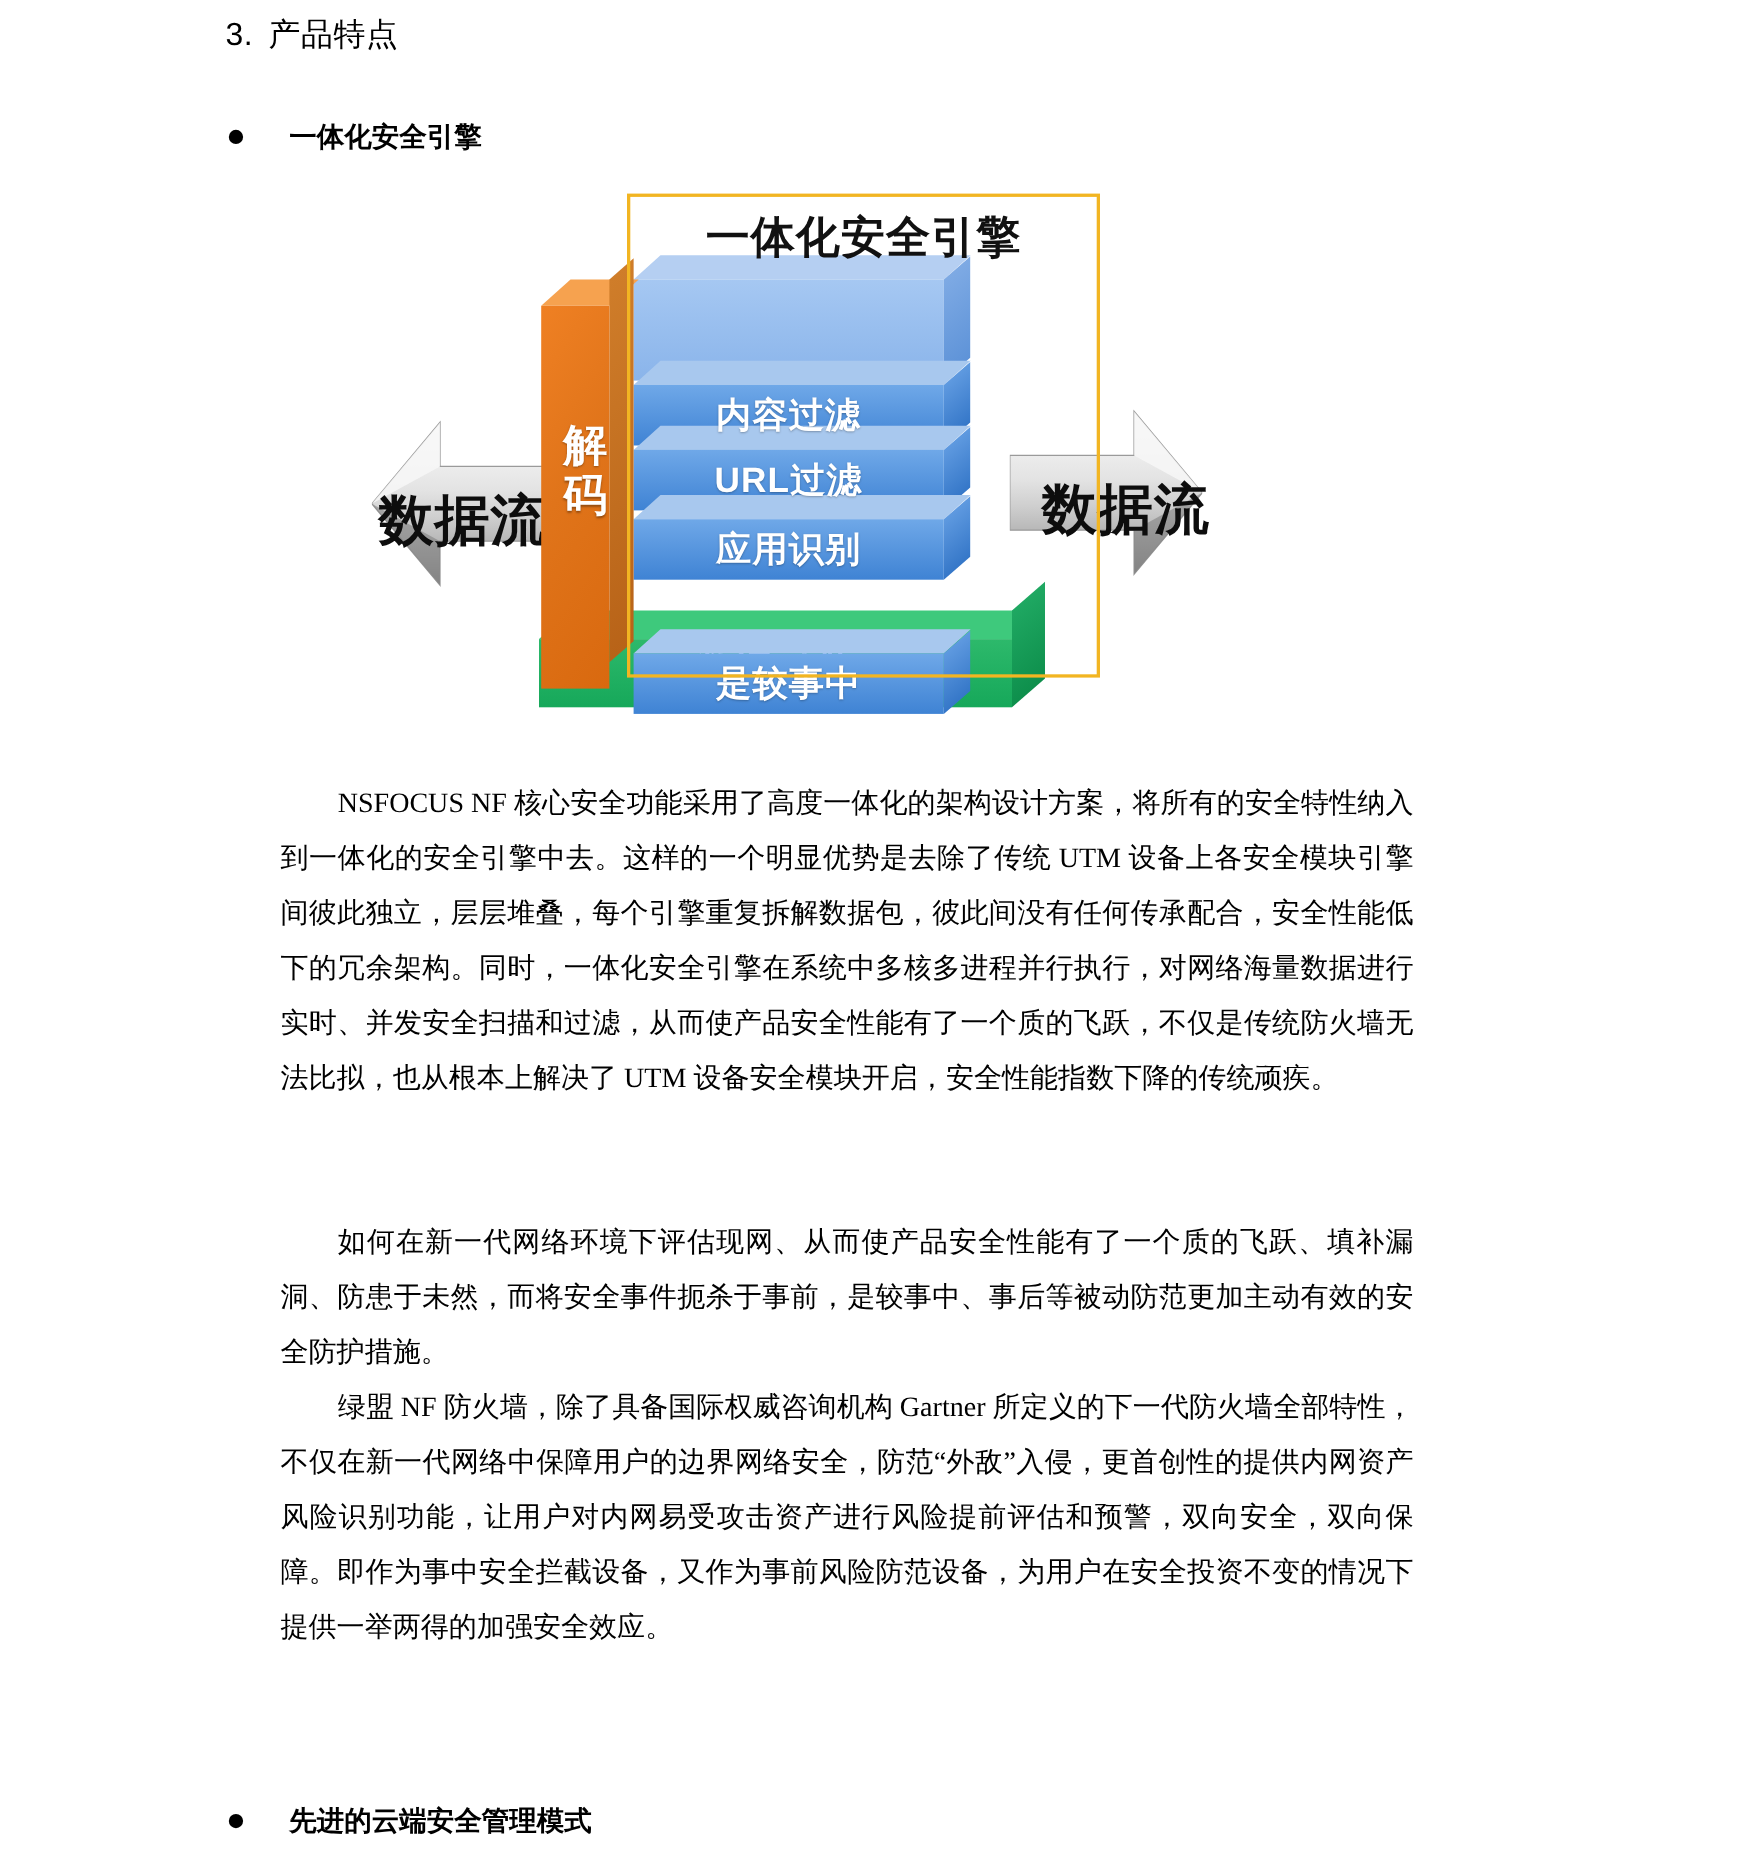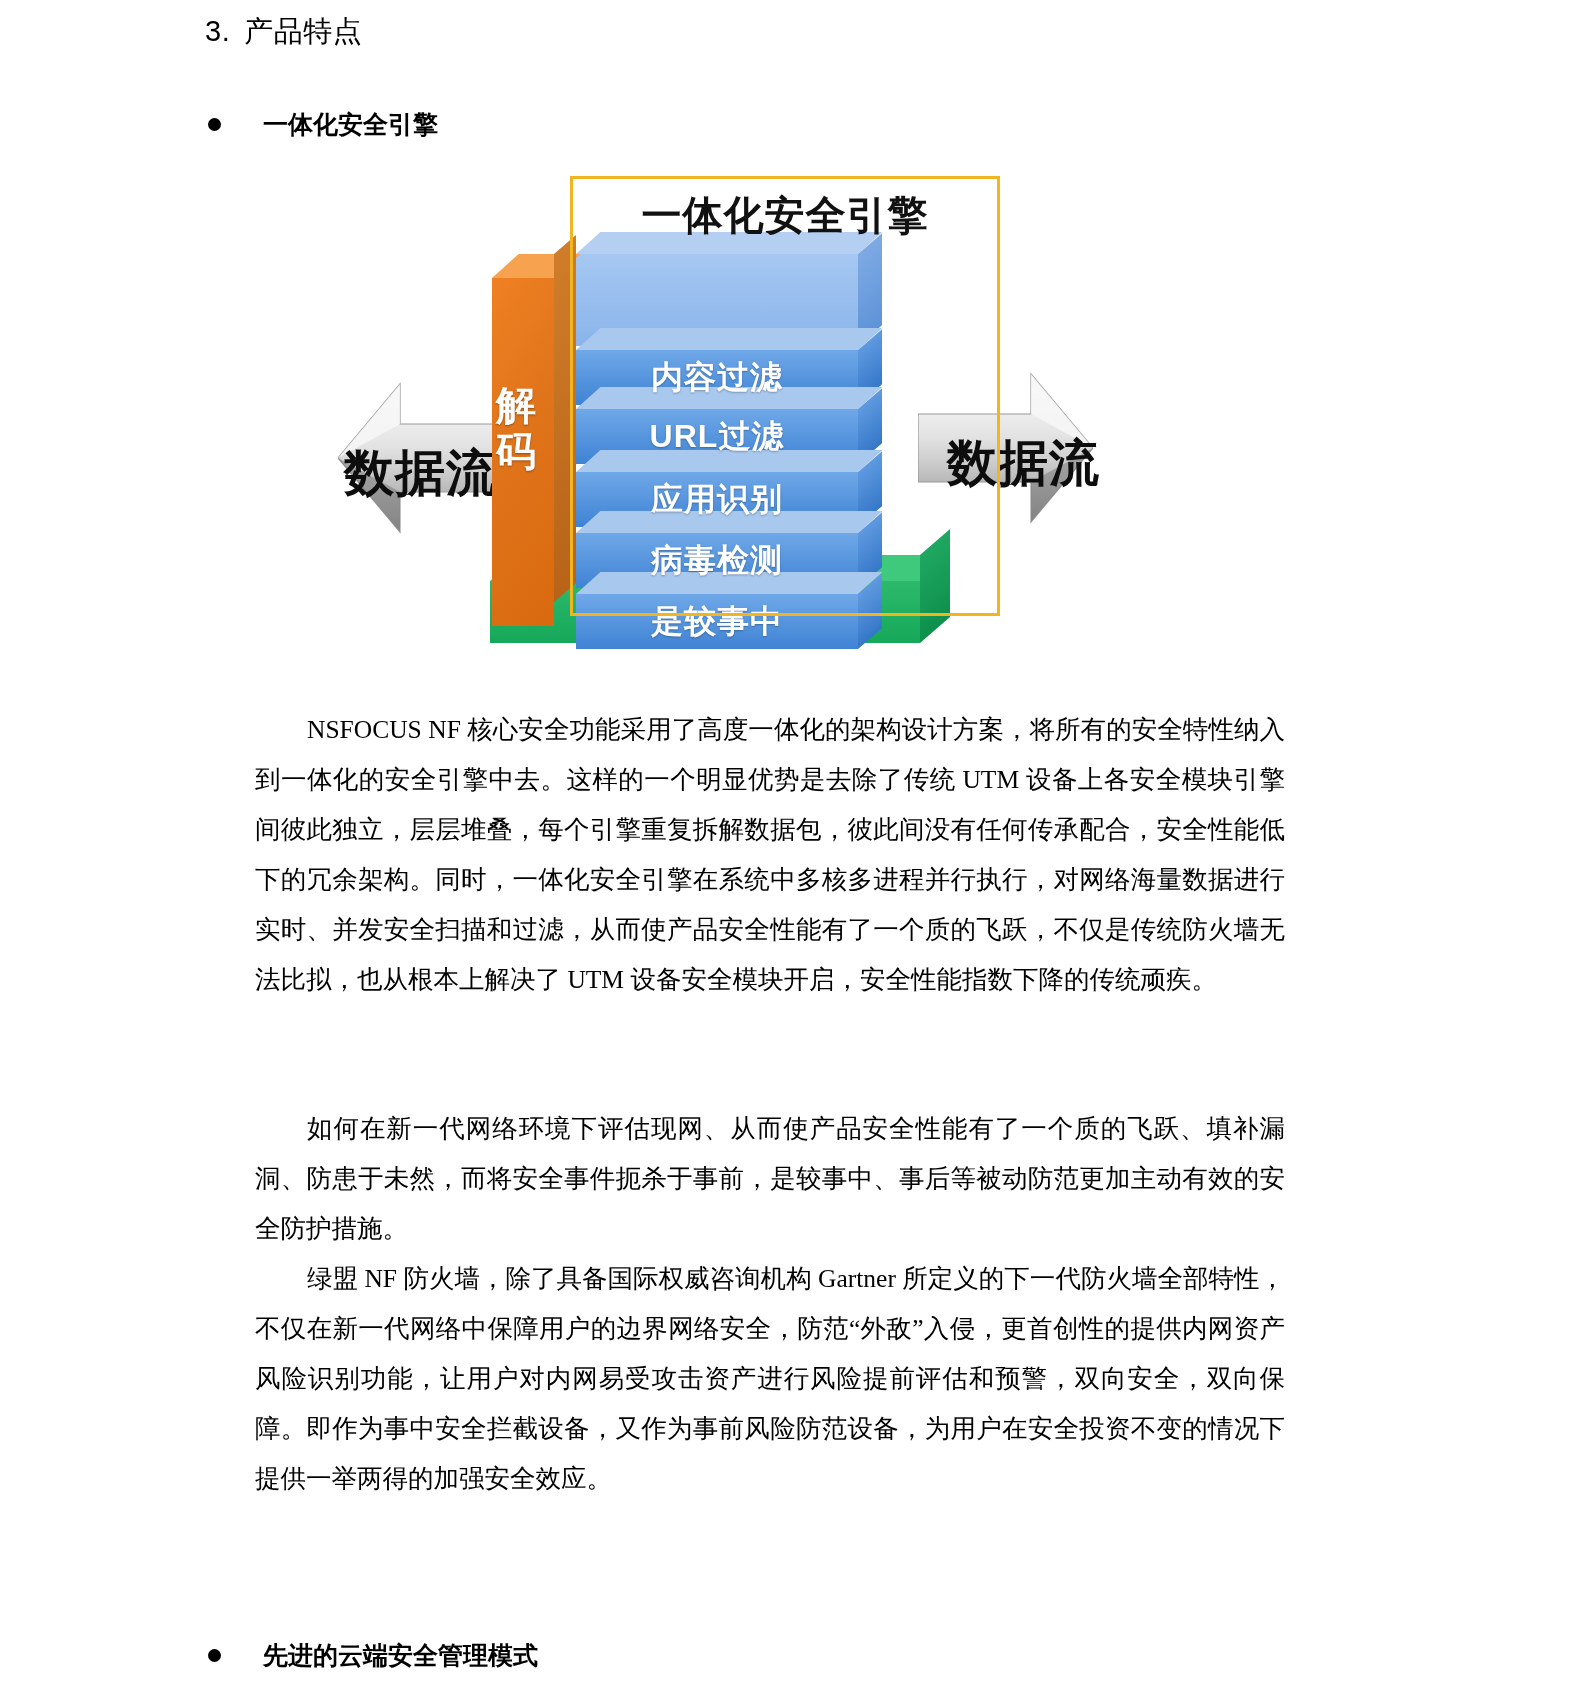--- a/index.html
+++ b/index.html
@@ -280,21 +280,21 @@
     height: 348px;
     background: linear-gradient(180deg,#cf7d2a 0%,#b86318 100%);
     transform: skewY(-41deg);
     transform-origin: top left;
   }
   .decode-label {
     position: absolute;
     left: 4px;
     top: 128px;
     width: 56px;
-    text-align: left;
+    text-align: right;
     font-family: "Liberation Sans", "DejaVu Sans", sans-serif;
     font-weight: bold;
     font-size: 40px;
     line-height: 46px;
     color: #ffffff;
     text-shadow: 0 1px 2px rgba(0,0,0,.35);
     z-index: 8;
   }
 
   
@@ -405,27 +405,20 @@
       </div>
 
       <div class="layer" style="top:218px;">
         <div class="layer-top"></div>
         <div class="layer-side"></div>
         <div class="layer-front">
           <span class="layer-label">应用识别</span>
         </div>
       </div>
 
-      <div class="layer" style="top:279px;">
-        <div class="layer-top"></div>
-        <div class="layer-side"></div>
-        <div class="layer-front">
-          <span class="layer-label">病毒检测</span>
-        </div>
-      </div>
 
       <div class="layer" style="top:340px;">
         <div class="layer-top"></div>
         <div class="layer-side"></div>
         <div class="layer-front">
           <span class="layer-label">是较事中</span>
         </div>
       </div>
 
     </div>

